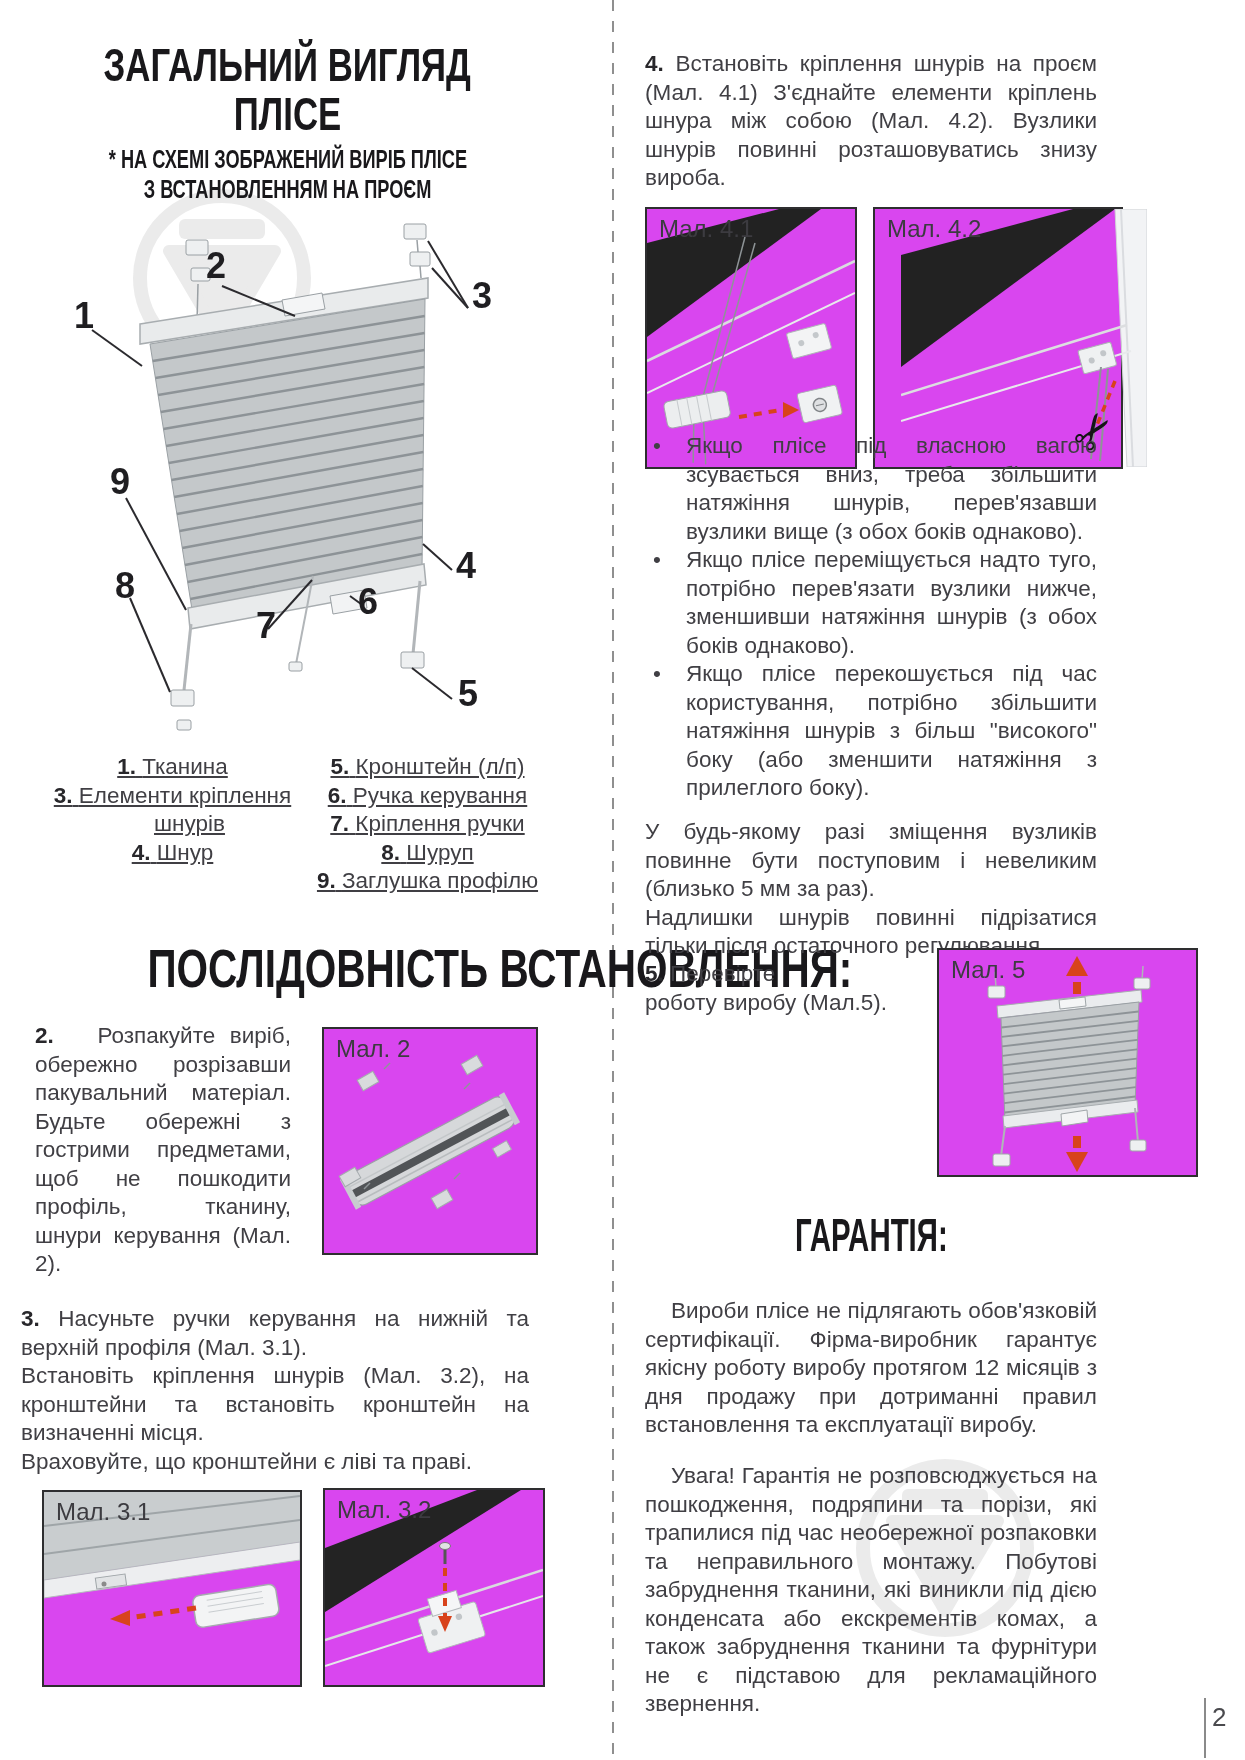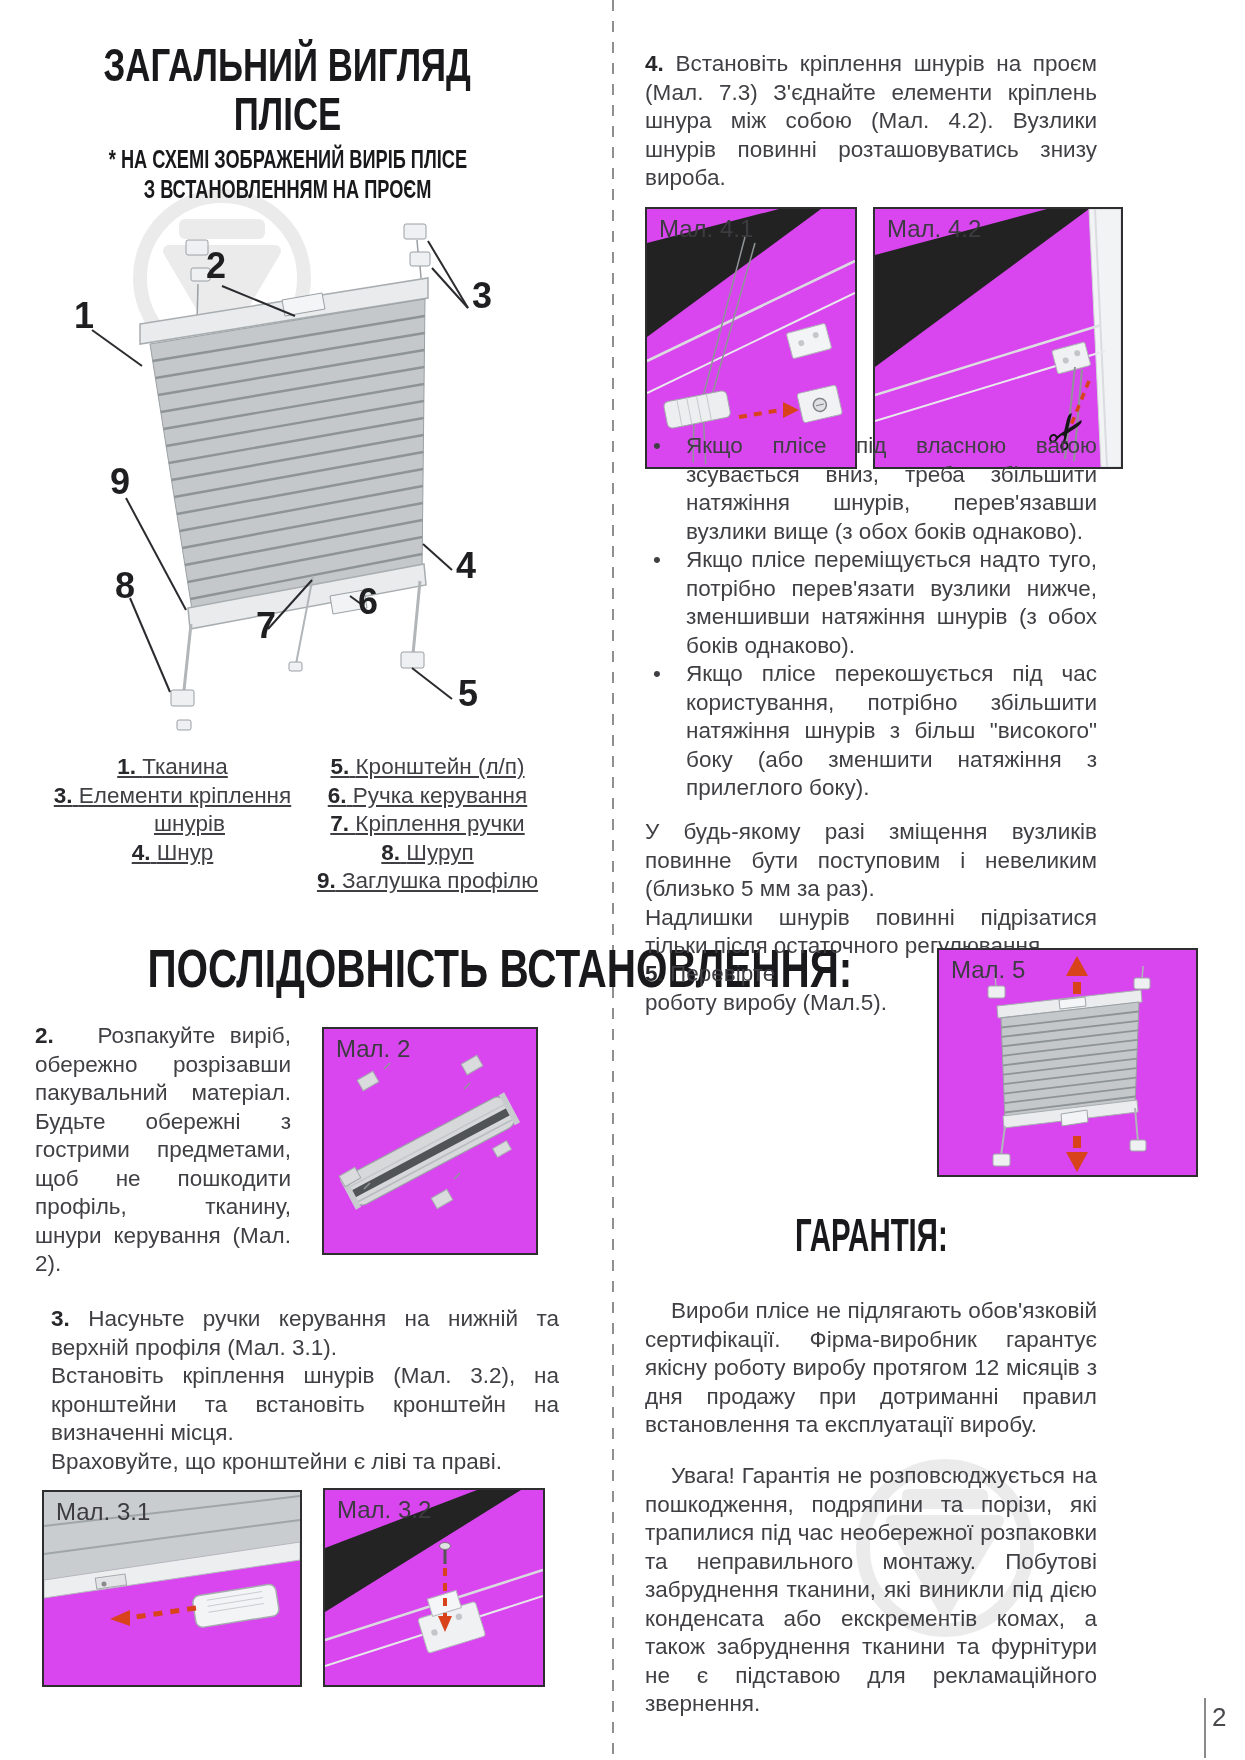--- a/index.html
+++ b/index.html
@@ -187,21 +187,21 @@
         <g stroke="#8e9497" stroke-width="1.5">
           <line x1="60" y1="40" x2="66" y2="34"></line>
             <line x1="140" y1="60" x2="146" y2="54"></line>
           <line x1="40" y1="160" x2="46" y2="154"></line>
             <line x1="130" y1="150" x2="136" y2="144"></line>
         </g>
       </g>
     </svg>
   </div>
 
-  <div class="abs txt content" style="left:51px;top:1305px;width:508px;">
+  <div class="abs txt content" style="left:21px;top:1305px;width:508px;">
     <p><span class="num">3.</span> <span>Насуньте ручки керування на нижній та верхній профіля (Мал. 3.1).</span></p>
     <p>Встановіть кріплення шнурів (Мал. 3.2), на кронштейни та встановіть кронштейн на визначенні місця.</p>
     <p>Враховуйте, що кронштейни є ліві та праві.</p>
   </div>
 
   <div class="figbox content" style="left:42px;top:1490px;width:260px;height:197px;">
     <div class="figlabel">Мал. 3.1</div>
     <svg width="256" height="193" viewBox="0 0 256 193">
       <polygon points="0,0 256,0 256,50 0,88" fill="#c9cdcf"></polygon>
       <line x1="0" y1="34" x2="256" y2="4" stroke="#9fa5a8" stroke-width="2"></line>
@@ -242,21 +242,21 @@
       </g>
       <g>
         <line x1="120" y1="78" x2="120" y2="126" stroke="#d8431c" stroke-width="4" stroke-dasharray="8 7"></line>
         <polygon points="113,126 127,126 120,142" fill="#d8431c"></polygon>
       </g>
     </svg>
   </div>
 
   <div class="abs txt content" style="left:645px;top:50px;width:452px;">
     <span class="num">4.</span>
-    <span>Встановіть кріплення шнурів на проєм (Мал. 7.3) З'єднайте елементи кріплень шнура між собою (Мал. 4.2). Вузлики шнурів повинні розташовуватись знизу вироба.</span>
+    <span>Встановіть кріплення шнурів на проєм (Мал. 4.1) З'єднайте елементи кріплень шнура між собою (Мал. 4.2). Вузлики шнурів повинні розташовуватись знизу вироба.</span>
   </div>
 
   <div class="figbox content" style="left:645px;top:207px;width:212px;height:262px;">
     <div class="figlabel">Мал. 4.1</div>
     <svg width="208" height="258" viewBox="0 0 208 258">
       <polygon points="0,34 132,0 174,0 0,128" fill="#222222"></polygon>
       <line x1="0" y1="152" x2="208" y2="52" stroke="#dadce0" stroke-width="2.5"></line>
       <line x1="0" y1="184" x2="208" y2="84" stroke="#e8eaec" stroke-width="2"></line>
       <line x1="98" y1="28" x2="56" y2="188" stroke="#8e9497" stroke-width="1.5"></line>
       <line x1="108" y1="34" x2="64" y2="190" stroke="#8e9497" stroke-width="1.5"></line>
@@ -279,21 +279,21 @@
         <polygon points="136,193 136,209 152,201" fill="#d8431c"></polygon>
       </g>
       <g transform="translate(172,192) rotate(-13)">
         <rect x="-20" y="-12" width="40" height="30" rx="3" fill="#f0f2f3" stroke="#aab0b3"></rect>
         <circle cx="0" cy="4" r="6.5" fill="#dfe1e3" stroke="#808487" stroke-width="1.5"></circle>
         <line x1="-4" y1="4" x2="4" y2="4" stroke="#808487"></line>
       </g>
     </svg>
   </div>
 
-  <div class="figbox content" style="left:873px;top:207px;width:250px;height:262px;">
+  <div class="figbox content" style="left:873px;top:207px;width:250px;height:262px;padding-left:26px;">
     <div class="figlabel">Мал. 4.2</div>
     <svg width="246" height="258" viewBox="0 0 246 258">
       <polygon points="0,46 172,0 214,0 0,158" fill="#222222"></polygon>
       <polygon points="214,0 246,0 246,258 226,258" fill="#f2f3f5" stroke="#d0d3d6"></polygon>
       <line x1="220" y1="0" x2="232" y2="258" stroke="#dadce0" stroke-width="2"></line>
       <line x1="0" y1="186" x2="226" y2="116" stroke="#dcdee0" stroke-width="2.5"></line>
       <line x1="0" y1="212" x2="230" y2="142" stroke="#e8eaec" stroke-width="2"></line>
       <g transform="translate(196,148) rotate(-15)">
         <rect x="-17" y="-11" width="34" height="24" rx="2" fill="#eff1f2" stroke="#adb2b5"></rect>
         <circle cx="-6" cy="2" r="3" fill="#c2c6c9"></circle>

